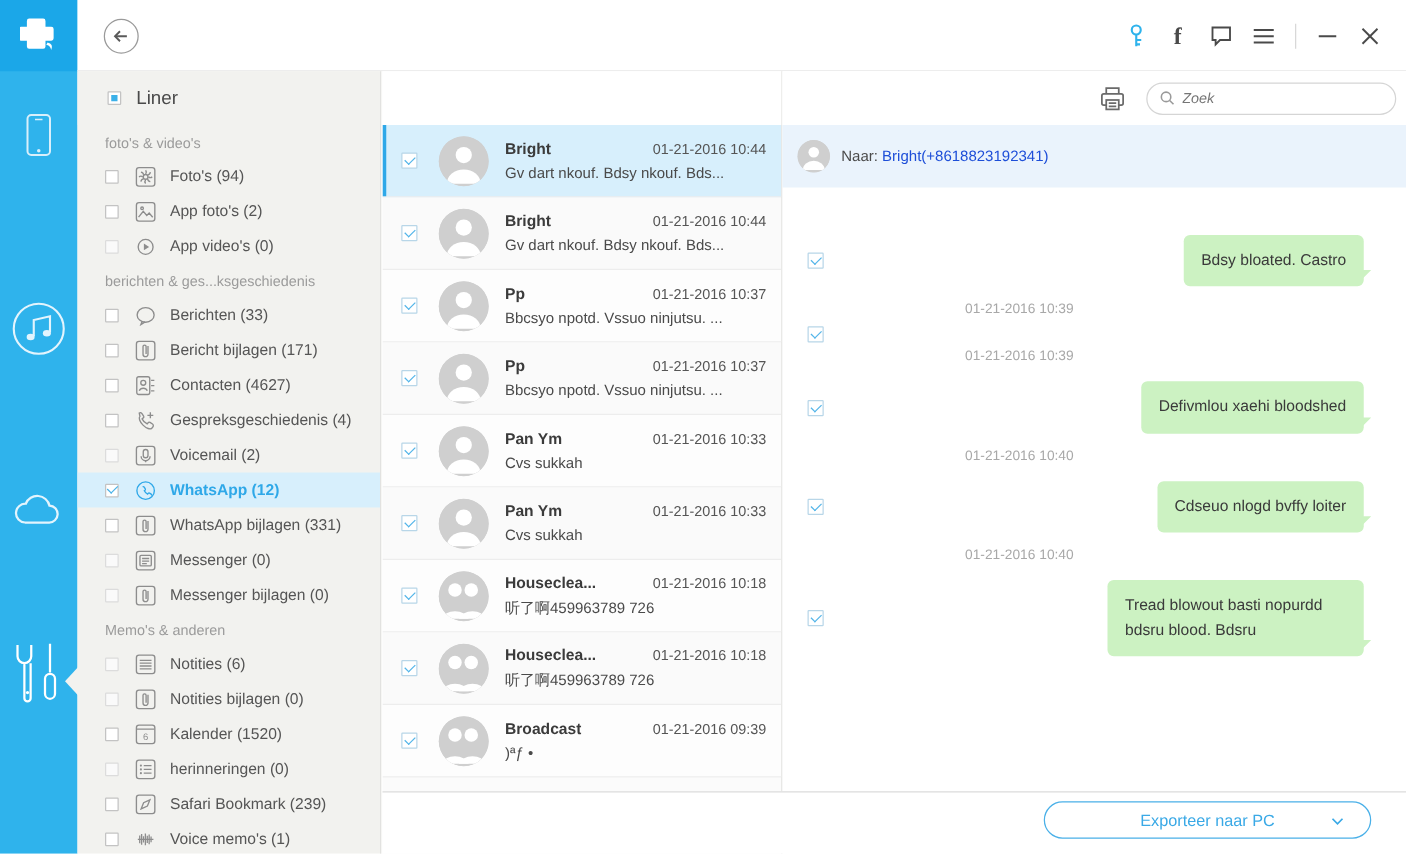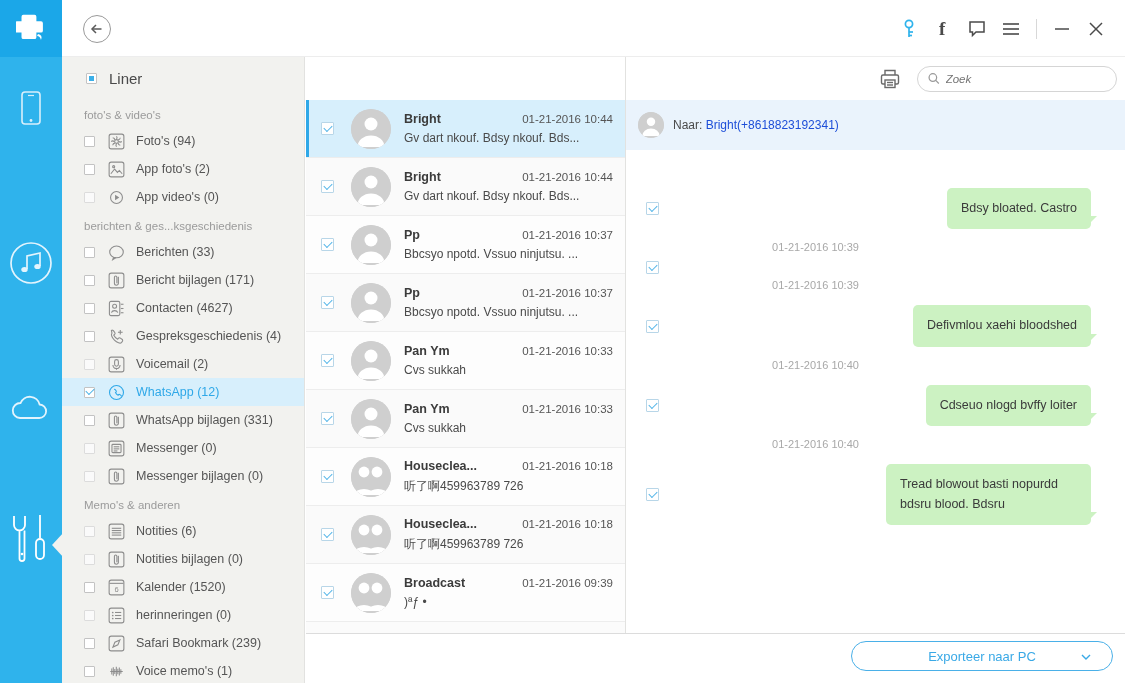--- a/index.html
+++ b/index.html
@@ -65,21 +65,21 @@
   }
   .sb-header .cb { margin-right:12px; }
   .sb-title { font-size:15px; color:#4a4a4a; }
   .sb-group {
     font-size:11.5px; color:#9b9b9b; padding:9px 0 6px 22px;
   }
   .sb-item {
     display:flex; align-items:center; height:28px; padding-left:22px;
     cursor:pointer; font-size:12.5px; color:#555;
   }
-  .sb-item.active { background:#d7effc; }
+  .sb-item.active { background:#d7effc;font-weight:bold; }
   .sb-item.active .sb-label { color:#2fa8e8; }
   .sb-item .ic { width:22px; height:18px; margin-left:10px; margin-right:9px;
                  display:flex; align-items:center; justify-content:center; }
   .sb-label { white-space:nowrap; }
 
   
   .cb {
     width:11px; height:11px; border:1px solid #c3c3c3; background:#fff;
     display:inline-block; position:relative; flex:0 0 auto; border-radius:1px;
   }
@@ -175,21 +175,21 @@
     border-right:7px solid transparent;
   }
   .ts { text-align:center; font-size:11px; color:#a8a8a8; padding:6px 0 8px 0;
         margin-right:120px; }
 
   
   .footer {
     position:absolute; left:306px; right:0; bottom:0; height:50px; background:#fff;
   }
   .export-btn {
-    position:absolute; right:12px; top:8px; width:262px; height:30px;
+    position:absolute; right:28px; top:8px; width:262px; height:30px;
     border:1px solid #4ab0e8; border-radius:15px; background:#fff;
     display:flex; align-items:center; justify-content:center;
     color:#3aa9e6; font-size:13px; cursor:pointer;
   }
   .export-btn .chev { position:absolute; right:20px; top:9px; }
   .list-bottom-line { position:absolute; left:0; right:0; top:0; height:1px; background:#dcdcdc; }
 </style>
 </head>
 <body>
 

